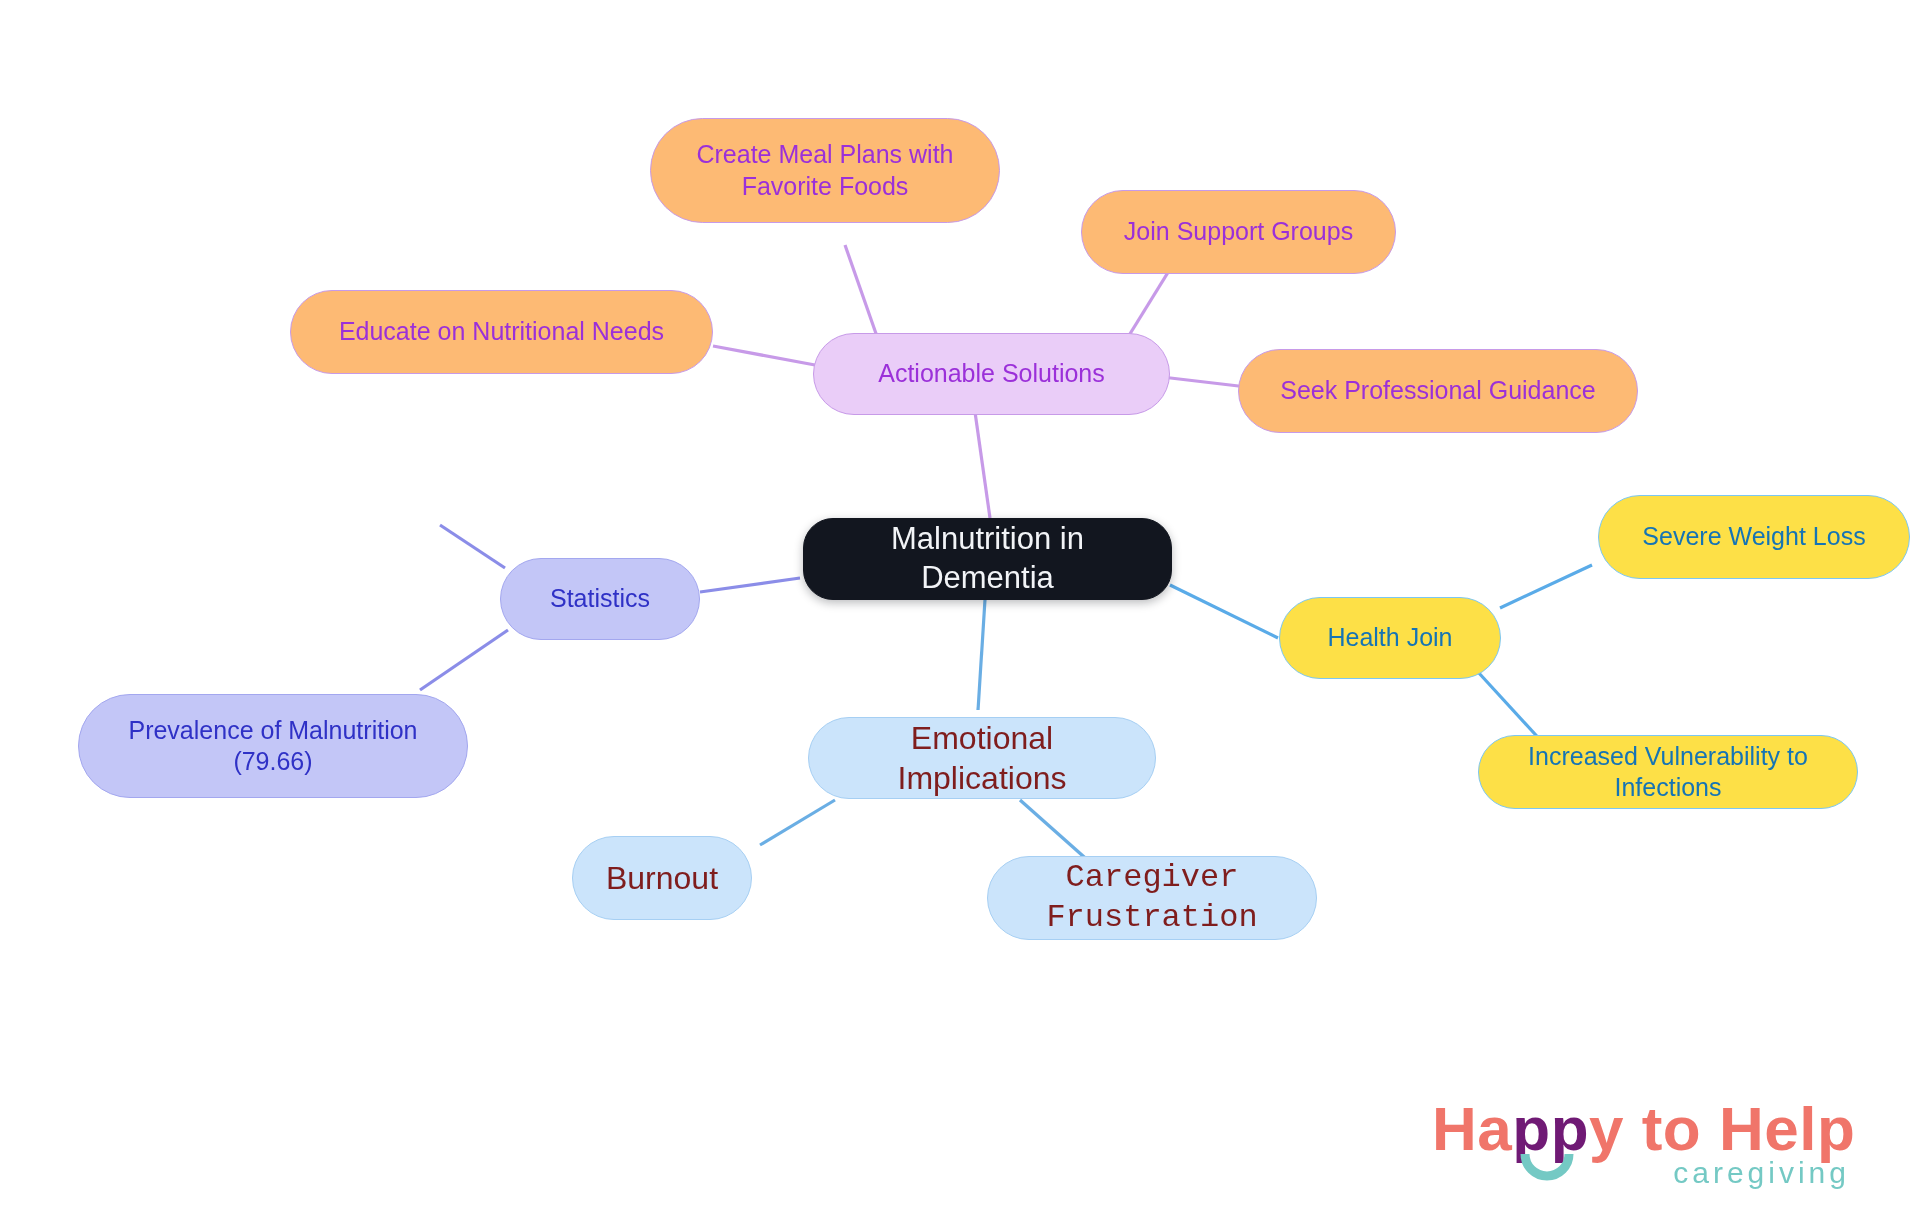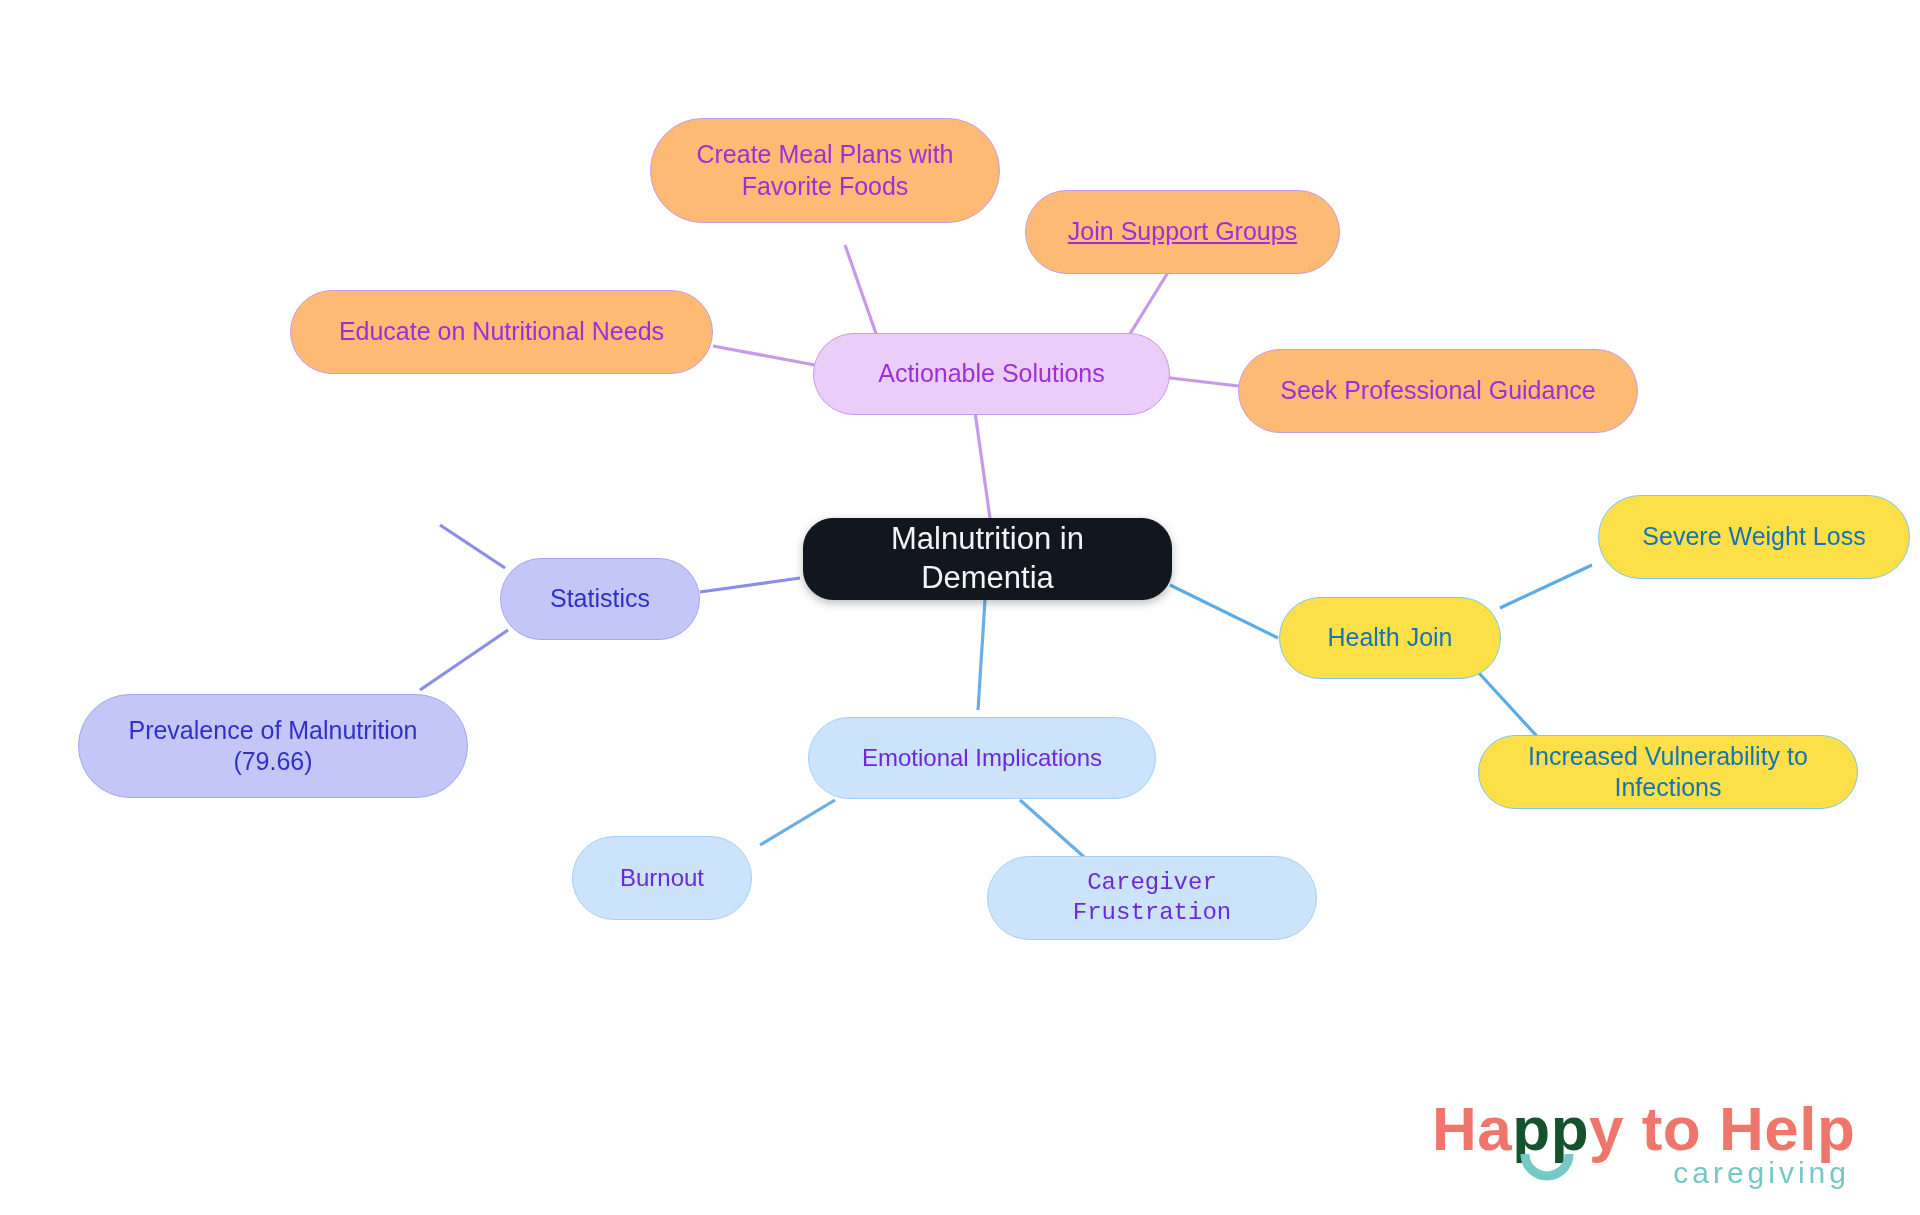--- a/index.html
+++ b/index.html
@@ -82,22 +82,22 @@
     background: #fde047;
     border: 1.6px solid #7cc7f2;
     color: #1574b5;
     font-size: 25px;
   }
 
   
   .node.sky {
     background: #cbe4fb;
     border: 1.6px solid #a6cff3;
-    color: #6d28d9;
-    font-size: 24px;
+    color: #7f1d1d;
+    font-size: 32px;
   }
 
   
   #logo {
     position: absolute;
     z-index: 3;
     left: 1432px;
     top: 1098px;
     width: 420px;
     height: 104px;
@@ -106,21 +106,21 @@
     position: absolute;
     left: 0;
     top: 0;
     font-size: 62px;
     font-weight: bold;
     letter-spacing: 0.5px;
     line-height: 1;
     white-space: pre;
   }
   #logo .coral { color: #f0756a; }
-  #logo .teal  { color: #14532d; }
+  #logo .teal  { color: #701a75; }
   #logo .smile {
     position: absolute;
     left: 88px;
     top: 56px;
     width: 54px;
     height: 30px;
   }
   #logo .sub {
     position: absolute;
     right: 2px;
@@ -168,21 +168,21 @@
     <path d="M 1020 800 L 1110 880" stroke="#6aaee4" stroke-width="3.2" fill="none"></path>
   </svg>
 
   <div class="node violet hub" style="left:813px; top:333px; width:357px; height:82px;">Actionable Solutions</div>
 
   <div class="node root" style="left:803px; top:518px; width:369px; height:82px;">Malnutrition in Dementia</div>
 
   <div class="node violet" style="left:650px; top:118px; width:350px; height:105px;">Create Meal Plans with
 Favorite Foods</div>
 
-  <div class="node violet" style="left:1025px; top:190px; width:315px; height:84px;text-decoration:underline;">Join Support Groups</div>
+  <div class="node violet" style="left:1081px; top:190px; width:315px; height:84px;">Join Support Groups</div>
 
   <div class="node violet" style="left:290px; top:290px; width:423px; height:84px;">Educate on Nutritional Needs</div>
 
   <div class="node violet" style="left:1238px; top:349px; width:400px; height:84px;">Seek Professional Guidance</div>
 
   <div class="node periwinkle" style="left:500px; top:558px; width:200px; height:82px;">Statistics</div>
 
 
   <div class="node periwinkle" style="left:78px; top:694px; width:390px; height:104px;">Prevalence of Malnutrition
 (79.66)</div>

